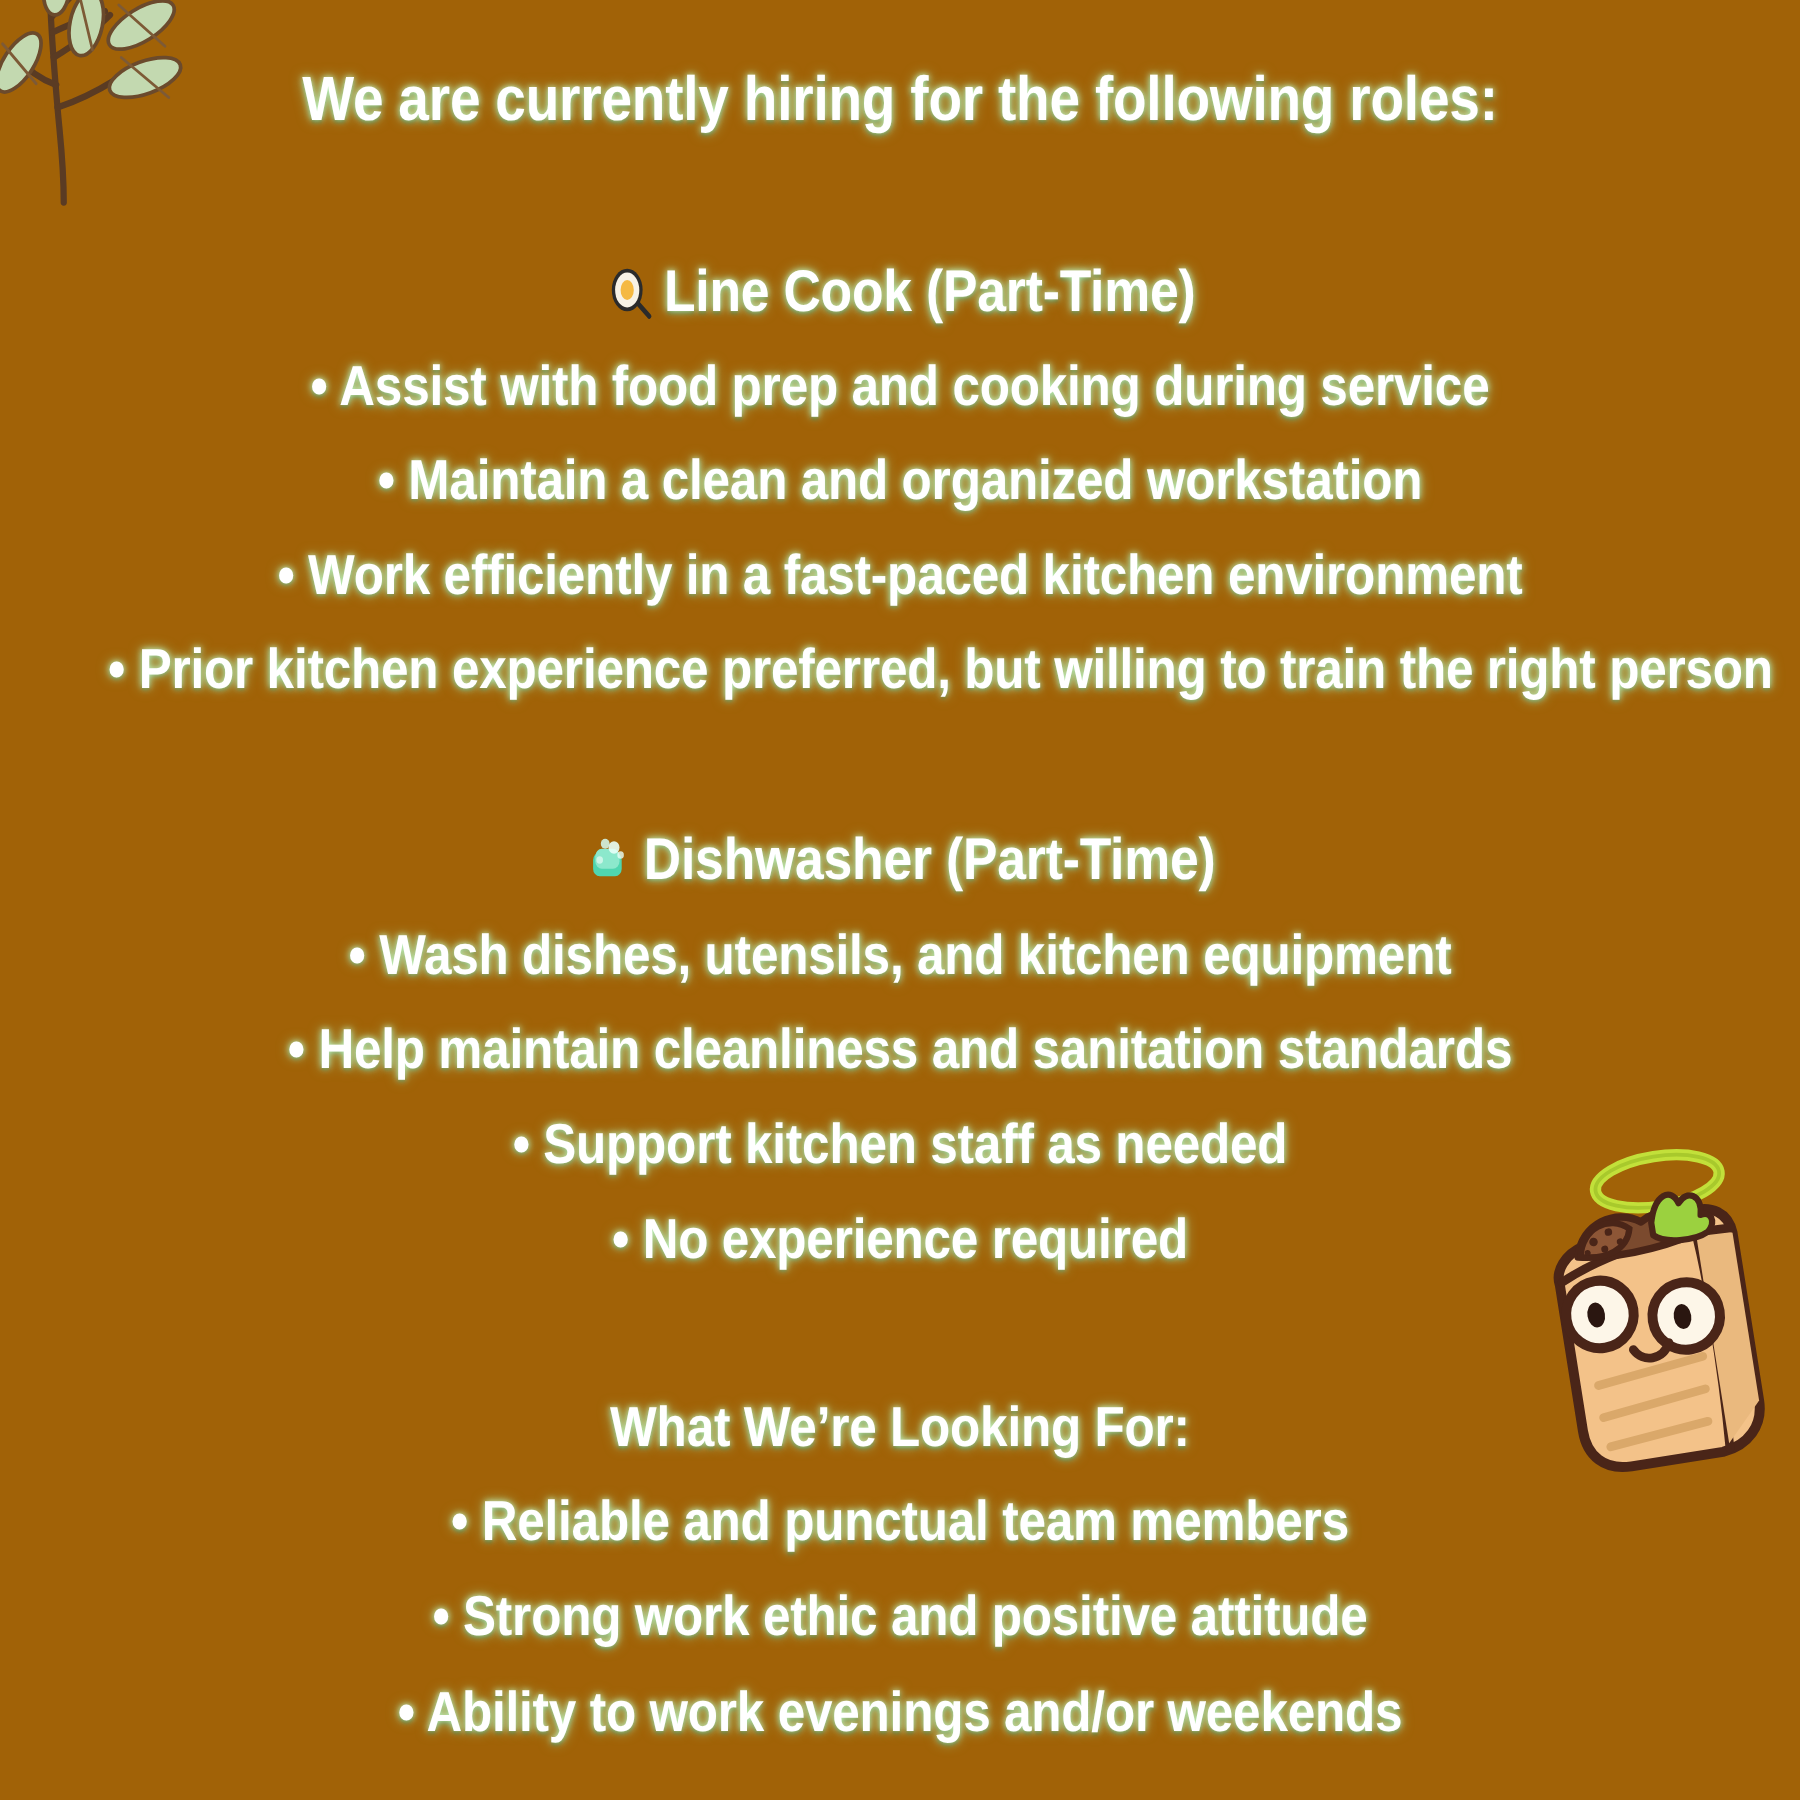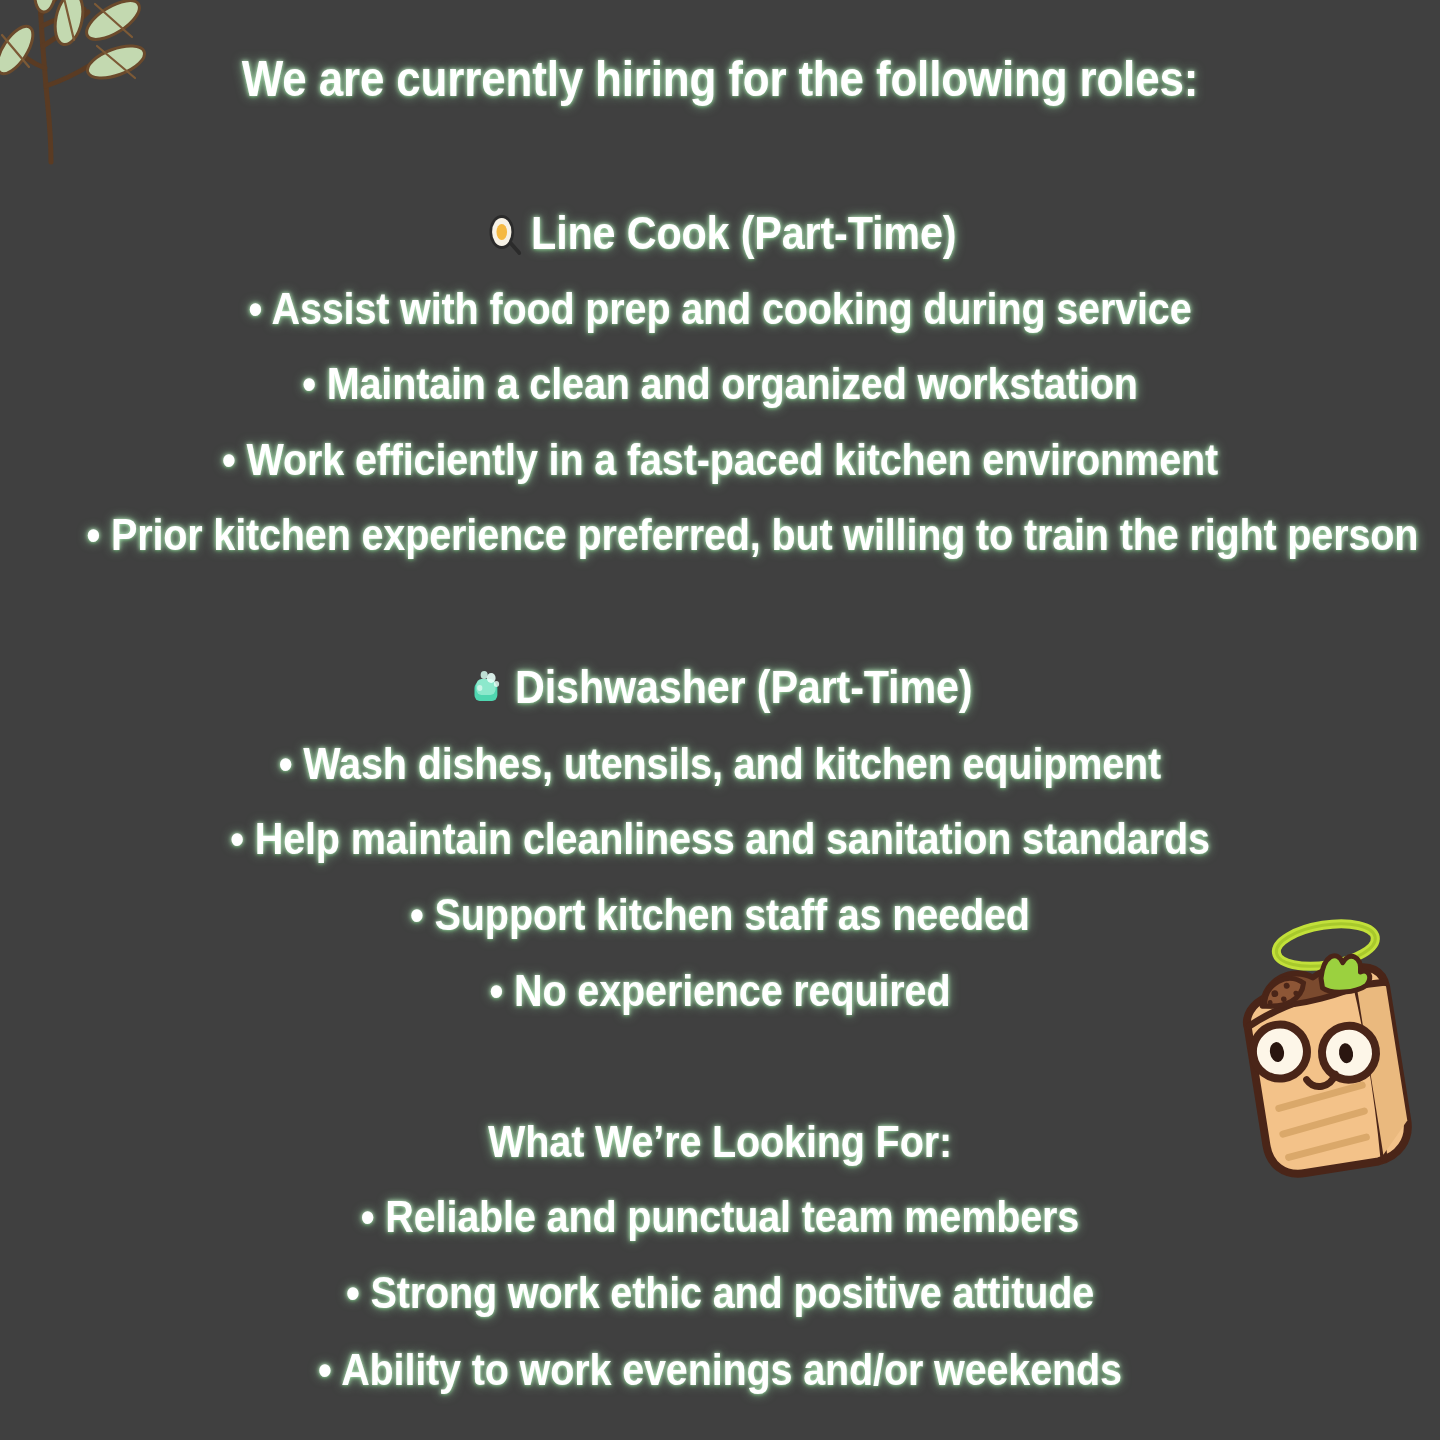--- a/index.html
+++ b/index.html
@@ -11,21 +11,21 @@
     height: 1440px;
     background: #0a8021;
     font-family: "Liberation Sans", sans-serif;
     overflow: hidden;
   }
 
   #poster {
     position: relative;
     width: 1440px;
     height: 1440px;
-    background: #404040;
+    background: #a16207;
     overflow: hidden;
   }
 
   
   .plant-sprig {
     position: absolute;
     left: -4px;
     top: -10px;
     width: 170px;
     height: 175px;

